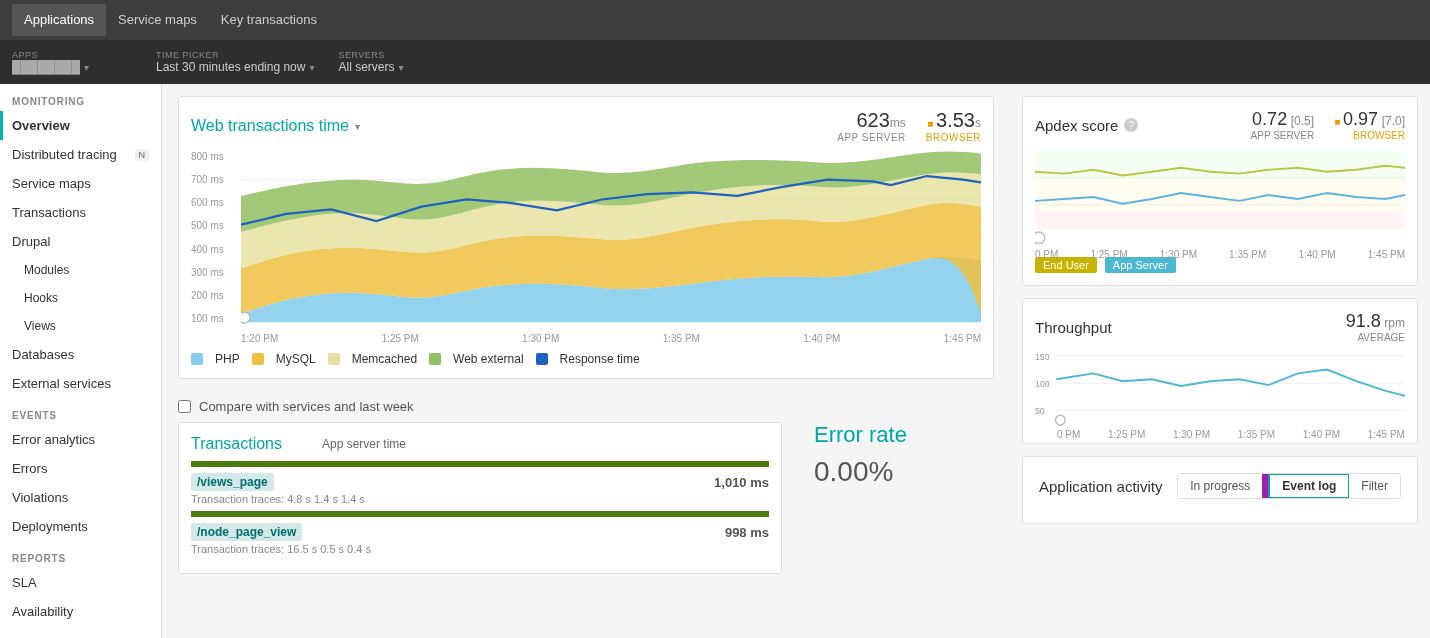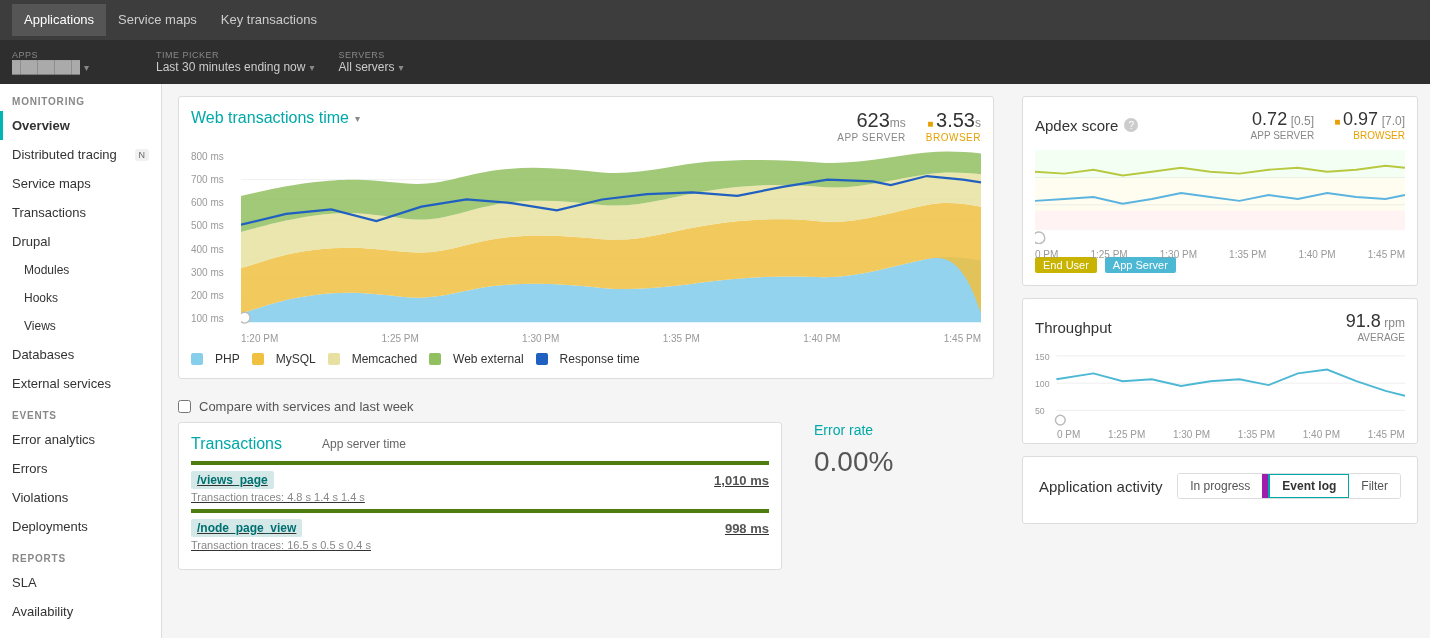--- a/index.html
+++ b/index.html
@@ -132,21 +132,21 @@
     
     .chart-section {
       background: #fff;
       border: 1px solid #ddd;
       border-radius: 3px;
       padding: 12px;
       margin-bottom: 12px;
     }
     .chart-header {
       display: flex;
-      align-items: flex-start;
+      align-items: center;
       justify-content: space-between;
       margin-bottom: 8px;
     }
     .chart-title {
       color: #00a8a8;
       font-size: 16px;
       font-weight: 400;
       display: flex;
       align-items: center;
       gap: 6px;
@@ -228,23 +228,22 @@
     .transactions-title {
       color: #00a8a8;
       font-size: 16px;
       font-weight: 400;
     }
     .transactions-col-label {
       font-size: 12px;
       color: #666;
     }
     .transaction-row {
-      border-top: 4px solid #4d7c0f;
+      border-top: 6px solid #4d7c0f;
       padding: 6px 0;
-      text-decoration: underline;
     }
     .transaction-name-row {
       display: flex;
       align-items: center;
       justify-content: space-between;
     }
     .transaction-name {
       background: #d4e8e8;
       color: #007070;
       padding: 2px 6px;
@@ -417,21 +416,21 @@
       border: 2px solid #00a8a8;
       margin: -1px;
     }
 
     
     .error-section {
       padding: 0 20px;
     }
     .error-title {
       color: #00a8a8;
-      font-size: 14px;
+      font-size: 22px;
       font-weight: 400;
       margin-bottom: 8px;
     }
     .error-rate-value {
       font-size: 28px;
       color: #555;
     }
 
     
     .bottom-row {

